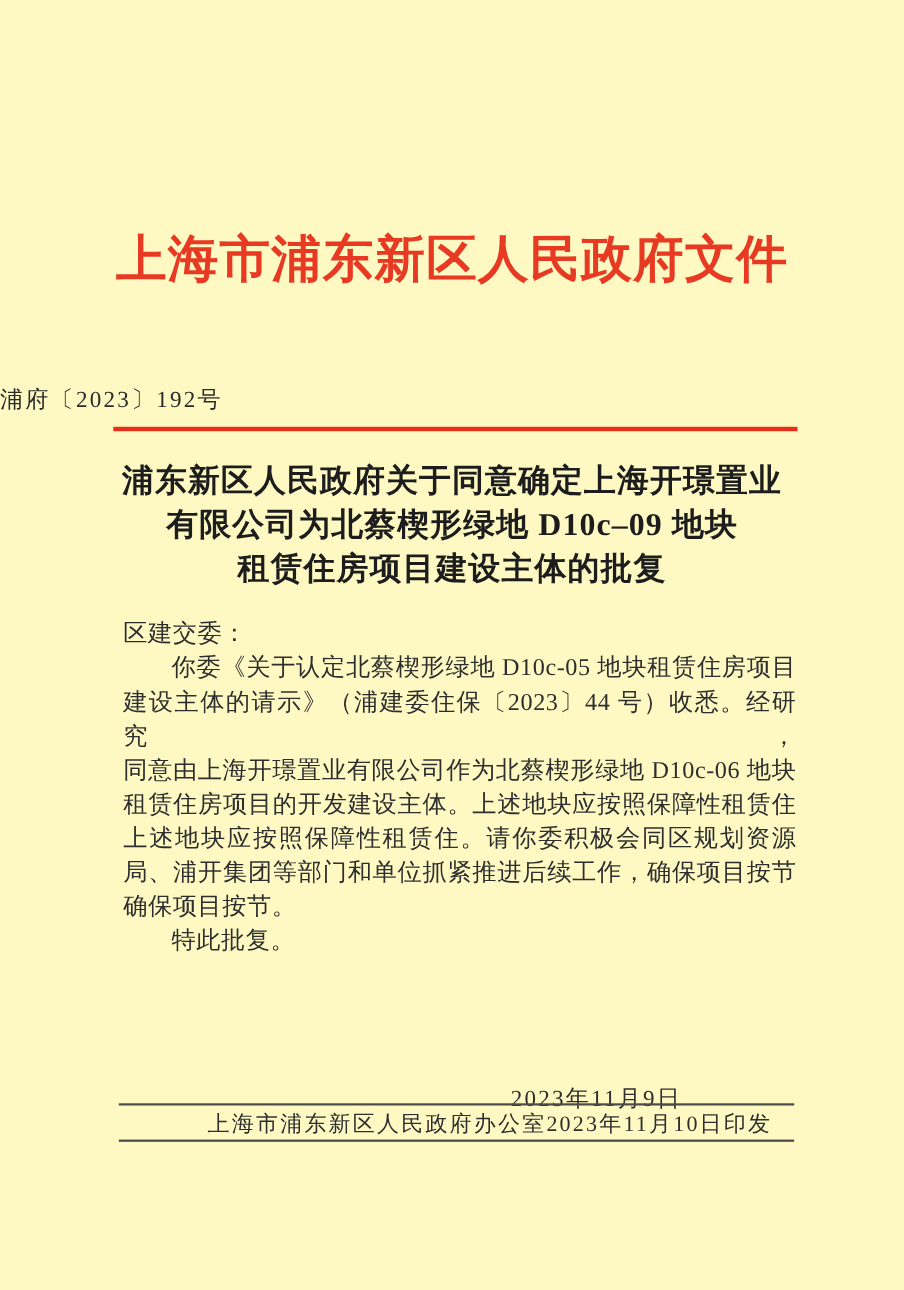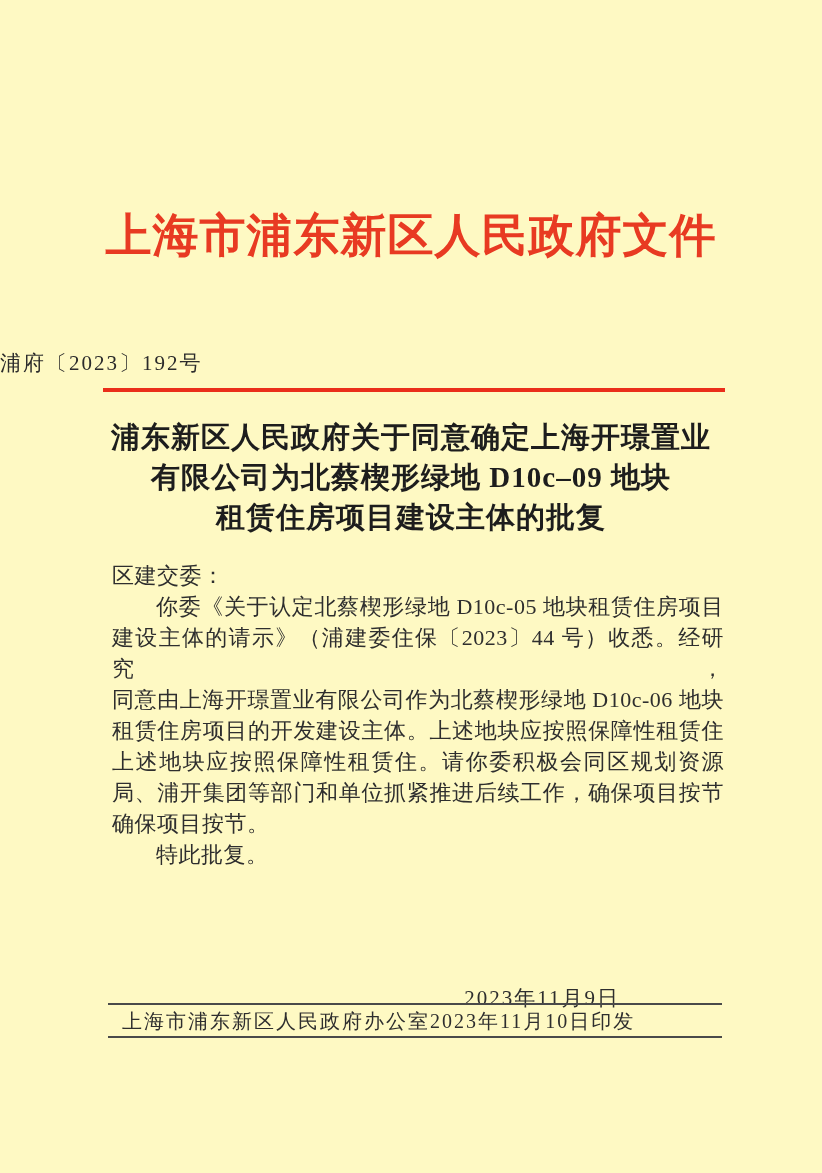--- a/index.html
+++ b/index.html
@@ -112,21 +112,21 @@
   }
   .footer-rule.top { top: 1003px; }
   .footer-rule.bottom { top: 1036px; }
   .footer-row {
     position: absolute;
     top: 1007px;
     left: 108px;
     width: 614px;
     height: 28px;
     display: flex;
-    justify-content: flex-start;
+    justify-content: flex-end;
     align-items: center;
     font-size: 20px;
     color: #2e2e2e;
   }
   .footer-left {
     padding-left: 14px;
     letter-spacing: 2px;
     white-space: nowrap;
   }
   .footer-right {

